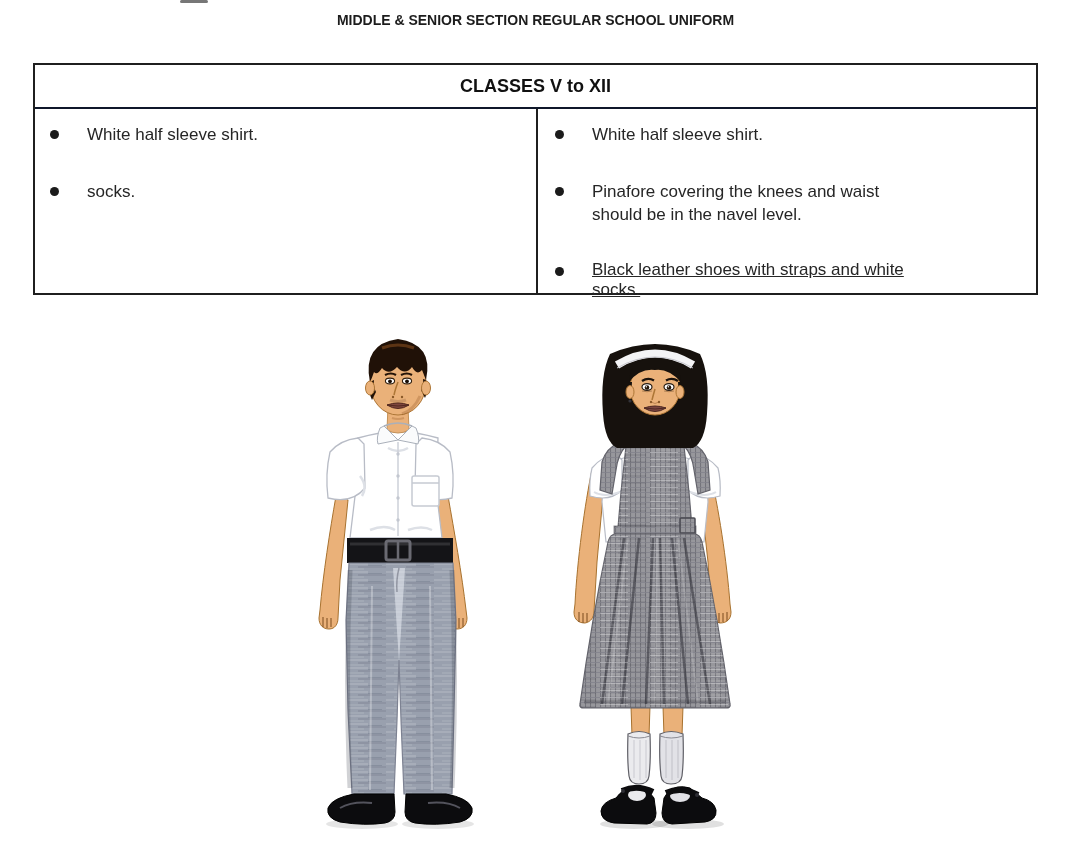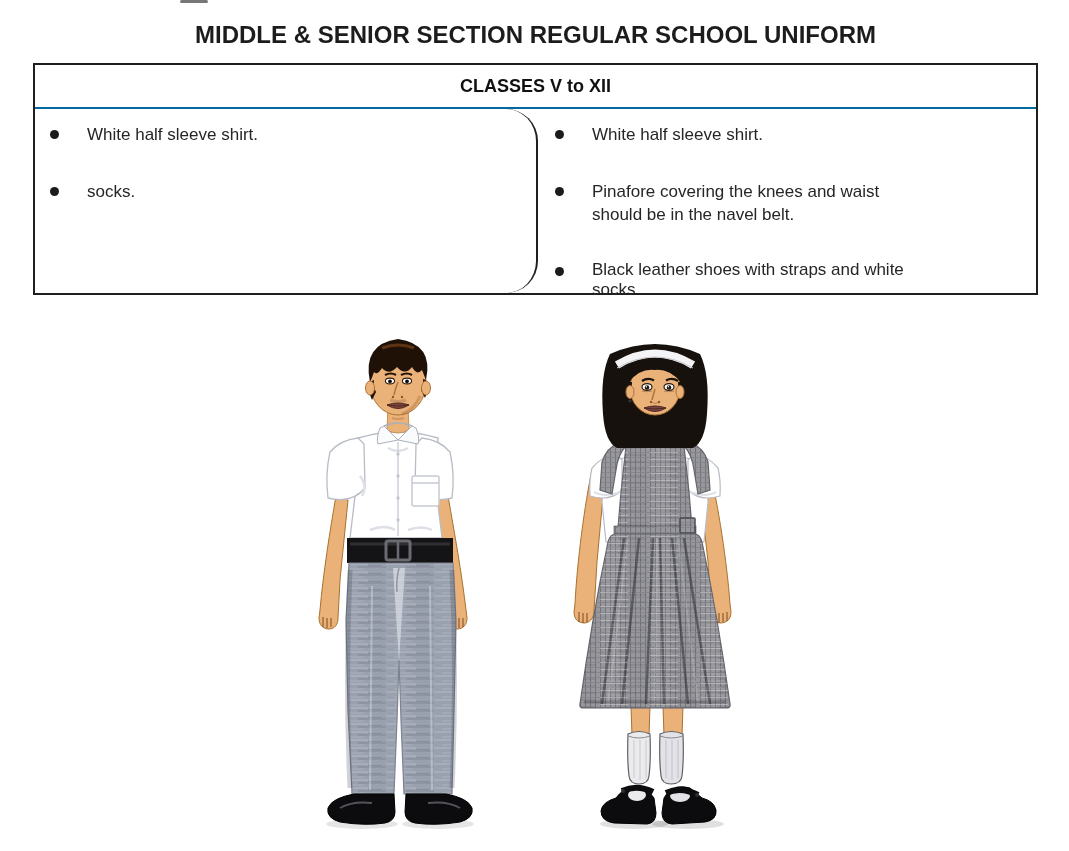--- a/index.html
+++ b/index.html
@@ -1,33 +1,33 @@
 <!DOCTYPE html>
 <html><head>
 <meta charset="utf-8">
 <style>
   html,body{margin:0;padding:0;background:#ffffff;}
   .page{position:relative;width:1069px;height:851px;background:#ffffff;overflow:hidden;
         font-family:"Liberation Sans", sans-serif;color:#222;}
   .artifact{position:absolute;left:180px;top:0;width:28px;height:3px;background:#4a4a4a;
         border-radius:2px;opacity:.75;}
-  .doc-title{position:absolute;left:33px;top:21px;width:1005px;text-align:center;
-        font-size:24px;font-weight:bold;color:#1c1c1c;}
+  .doc-title{position:absolute;left:33px;top:12px;width:1005px;text-align:center;
+        font-size:14px;font-weight:bold;color:#1c1c1c;}
   .uniform-table{position:absolute;left:33px;top:63px;width:1001px;border:2px solid #1f1f1f;}
-  .thead{height:42px;border-bottom:2px solid #0369a1;display:flex;align-items:center;
+  .thead{height:42px;border-bottom:2px solid #0f172a;display:flex;align-items:center;
         justify-content:center;font-weight:bold;font-size:18px;color:#111;}
   .tbody{display:flex;height:184px;}
-  .cell{box-sizing:border-box;padding:14px 8px 0 15px;border-radius:32px;}
+  .cell{box-sizing:border-box;padding:14px 8px 0 15px;}
   .cell-left{width:503px;border-right:2px solid #1f1f1f;}
   .cell-right{flex:1;padding-left:17px;}
   .item{display:flex;margin-bottom:34px;}
   .item-mb24{}
   .dot{width:9px;height:9px;border-radius:50%;background:#1b1b1b;margin:7px 28px 0 0;flex:none;}
   .lines{font-size:17px;line-height:23px;color:#262626;}
-  .lines-tight{line-height:20px;}
+  .lines-tight{line-height:20px;text-decoration:underline;}
   .figure{position:absolute;}
   .figure svg{display:block;}
   #boy-figure{left:290px;top:330px;}
   #girl-figure{left:550px;top:332px;}
 </style>
 </head>
 <body>
 
 <div class="page">
 
@@ -58,21 +58,21 @@
         <div class="item">
           <span class="dot"></span>
           <div class="lines">
             <div>White half sleeve shirt.</div>
           </div>
         </div>
         <div class="item item-mb24">
           <span class="dot"></span>
           <div class="lines">
             <div>Pinafore covering the knees and waist</div>
-            <div>should be in the navel belt.</div>
+            <div>should be in the navel level.</div>
           </div>
         </div>
         <div class="item">
           <span class="dot"></span>
           <div class="lines lines-tight">
             <div>Black leather shoes with straps and white</div>
             <div>socks.</div>
           </div>
         </div>
       </div>

